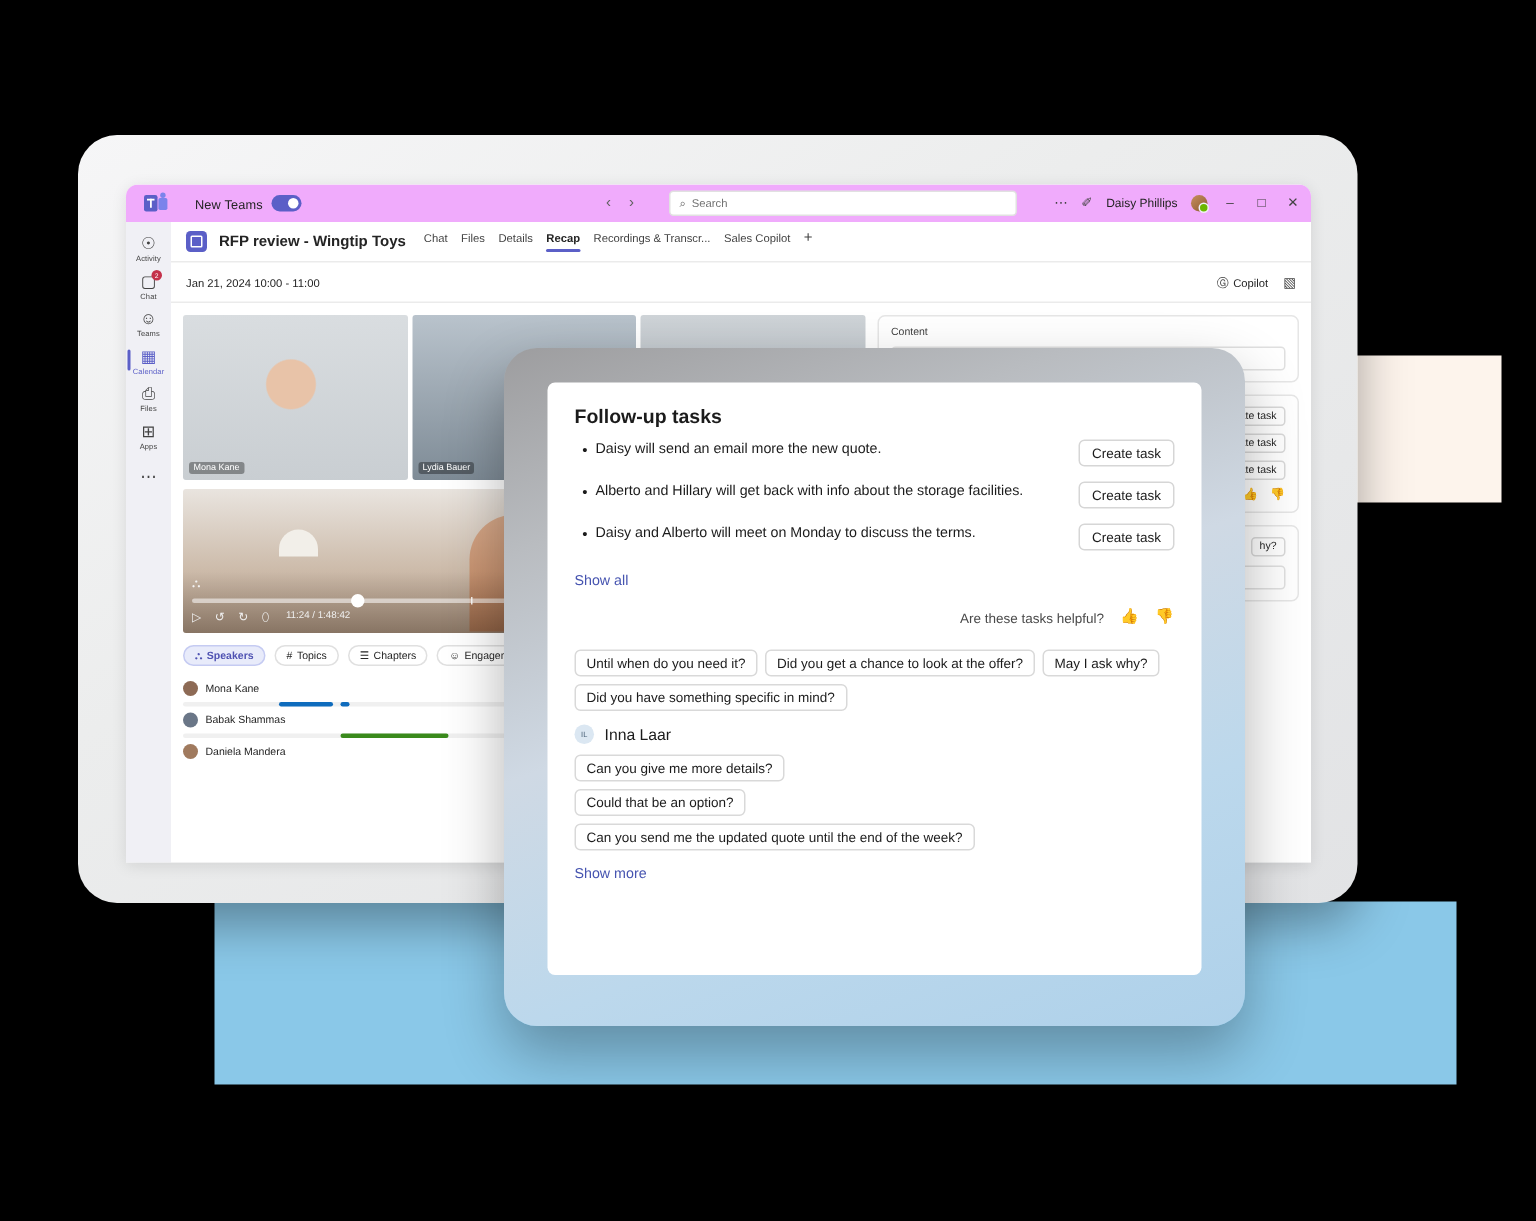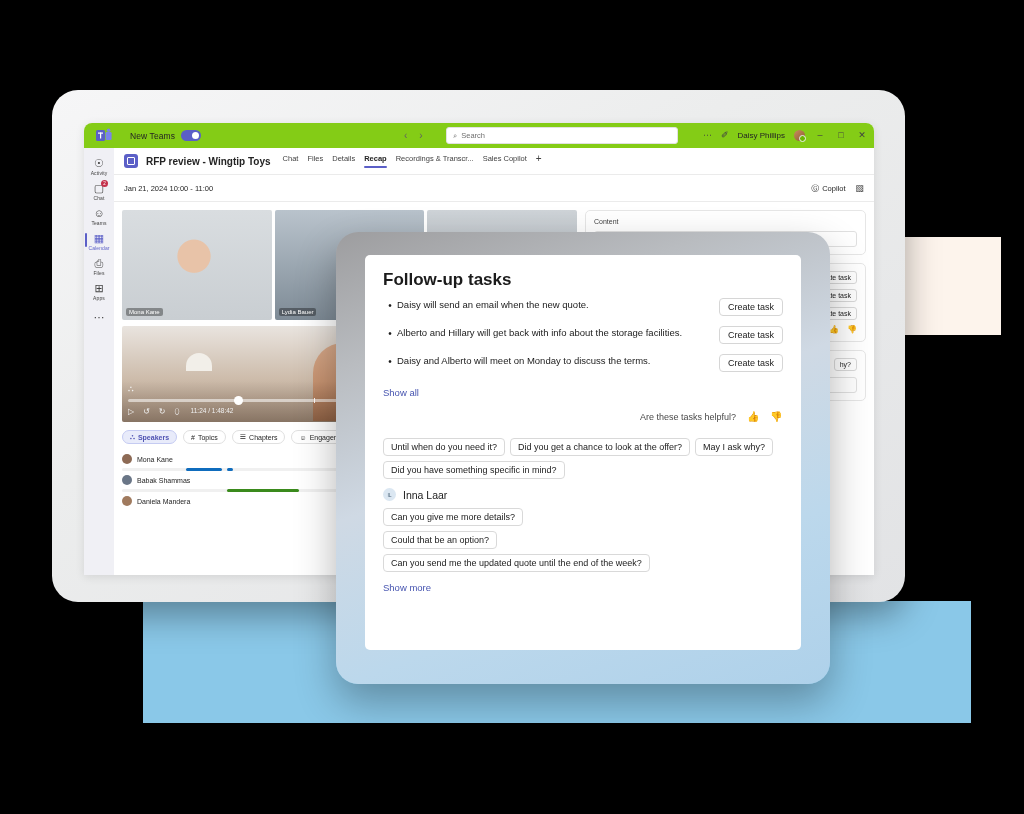--- a/index.html
+++ b/index.html
@@ -22,21 +22,21 @@
   .device-speckle{ position:absolute; left:54px; top:92px; width:14px; height:12px;
            background:repeating-linear-gradient(45deg,#fff 0 1px,transparent 1px 3px);
            opacity:.7; }
 
   
   .win{ position:absolute; left:84px; top:123px; width:790px; height:452px;
         background:#fff; border-radius:8px 8px 0 0; overflow:hidden;
         box-shadow:0 2px 10px rgba(0,0,0,.10); }
 
   
-  .titlebar{ height:25px; background:#84cc16; display:flex; align-items:center;
+  .titlebar{ height:25px; background:#f0abfc; display:flex; align-items:center;
              padding:0 6px; position:relative; }
   .tb-logo{ width:16px; height:15px; margin-left:6px; display:block; }
   .tb-newteams{ font-size:8.5px; color:#242424; margin-left:18px; letter-spacing:.1px; }
   .toggle{ width:20px; height:11px; border-radius:6px; background:#5b5fc7;
            margin-left:6px; position:relative; cursor:pointer; }
   .toggle::after{ content:""; position:absolute; right:2px; top:2px;
            width:7px; height:7px; border-radius:50%; background:#fff; }
   .tb-nav{ position:absolute; left:320px; display:flex; gap:12px; align-items:center;
            color:#616161; }
   .tb-nav span{ font-size:10px; line-height:1; cursor:pointer; }
@@ -164,21 +164,21 @@
   .rp-thumbs{ display:flex; justify-content:flex-end; gap:8px; font-size:8px; color:#616161; }
 
   
   .popshell{ position:absolute; left:336px; top:232px; width:494px; height:452px;
              border-radius:22px;
              background:linear-gradient(160deg,#9d9d9f 0%,#b9bcc0 22%,#cfd9e4 46%,#bcd8ec 72%,#aed1ea 100%);
              box-shadow:0 18px 40px rgba(0,0,0,.30); }
   .popcard{ position:absolute; left:29px; top:23px; width:436px; height:395px;
             background:#fff; border-radius:5px; padding:15px 18px 10px; overflow:hidden; }
 
-  .sec-title{ font-size:17px; font-weight:bold; color:#1b1b1b; }
+  .sec-title{ font-size:13px; font-weight:bold; color:#1b1b1b; }
   .tasks{ margin-top:8px; }
   .task{ display:flex; align-items:flex-start; margin-bottom:10px; }
   .bullet{ width:14px; font-size:10px; color:#1b1b1b; line-height:15px; text-align:center; flex:none; }
   .task-txt{ font-size:9.5px; color:#1b1b1b; line-height:14px; max-width:290px; }
   .ctbtn{ margin-left:auto; border:1px solid #d6d6d6; background:#fff; border-radius:4px;
           font-size:9px; color:#1b1b1b; padding:3px 8px; cursor:pointer;
           font-family:"Liberation Sans", sans-serif; white-space:nowrap; }
   .showlink{ font-size:9.5px; color:#4654b0; cursor:pointer; display:inline-block; }
   .helpful{ display:flex; align-items:center; justify-content:flex-end; gap:11px;
             margin-top:12px; }
@@ -433,21 +433,21 @@
   </div>
 
   <div class="popshell">
     <div class="popcard">
 
       <div class="sec-title">Follow-up tasks</div>
 
       <div class="tasks">
         <div class="task">
           <span class="bullet">•</span>
-          <span class="task-txt">Daisy will send an email when the new quote.</span>
+          <span class="task-txt">Daisy will send an email more the new quote.</span>
           <button class="ctbtn">Create task</button>
         </div>
         <div class="task">
           <span class="bullet">•</span>
           <span class="task-txt">Alberto and Hillary will get back with info about the storage facilities.</span>
           <button class="ctbtn">Create task</button>
         </div>
         <div class="task">
           <span class="bullet">•</span>
           <span class="task-txt">Daisy and Alberto will meet on Monday to discuss the terms.</span>

